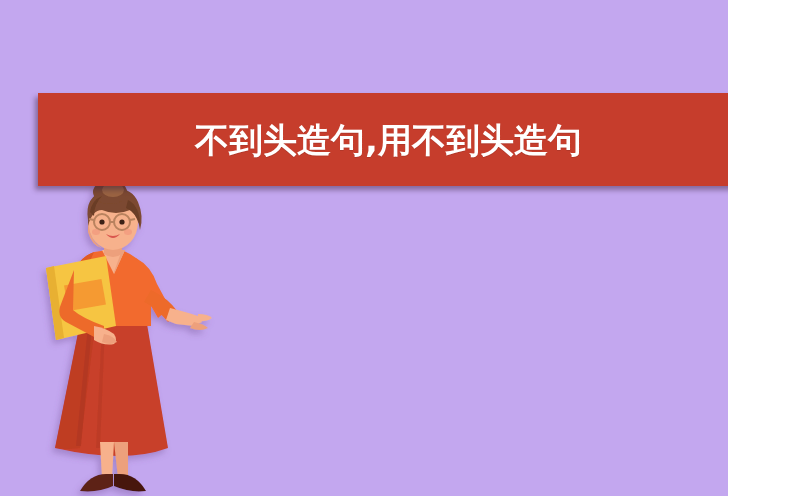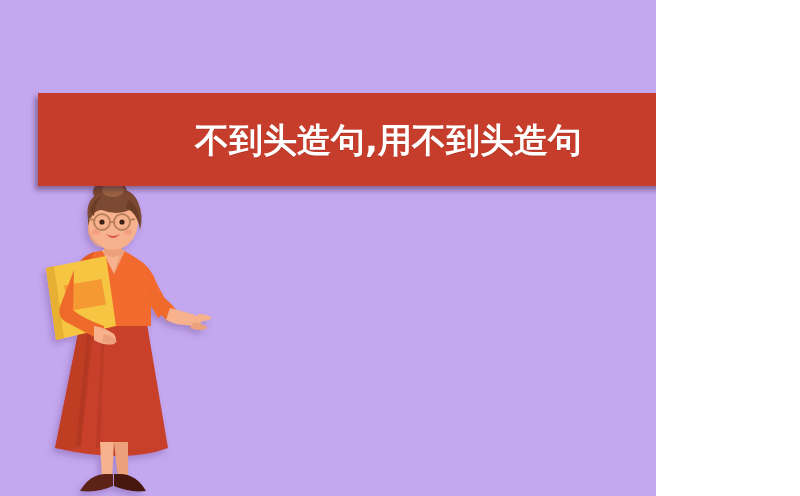--- a/index.html
+++ b/index.html
@@ -8,21 +8,21 @@
     padding: 0;
   }
   body {
     width: 800px;
     height: 496px;
     overflow: hidden;
     font-family: "DejaVu Sans", "Liberation Sans", sans-serif;
   }
   #stage {
     position: relative;
-    width: 656px;
+    width: 728px;
     height: 496px;
     background: #c3a7ef;
     overflow: hidden;
   }
 
   
   #title-banner {
     position: absolute;
     left: 38px;
     top: 93px;

